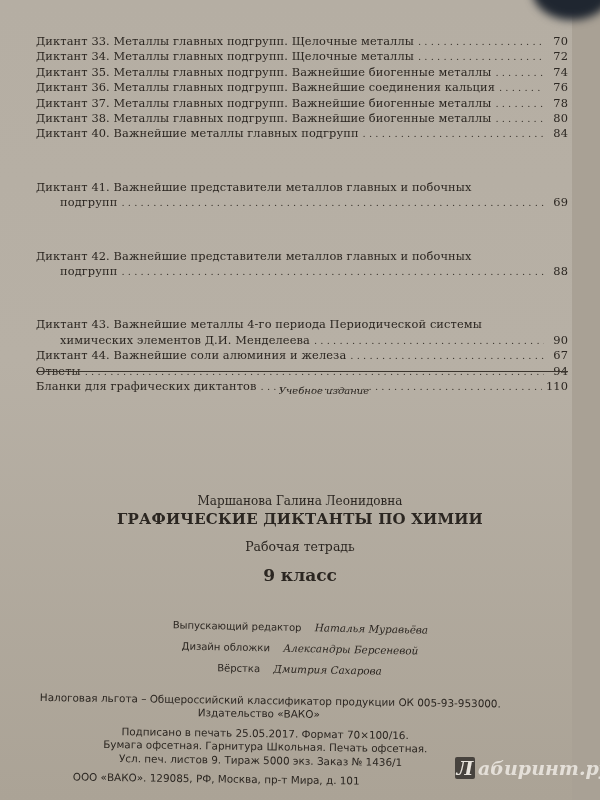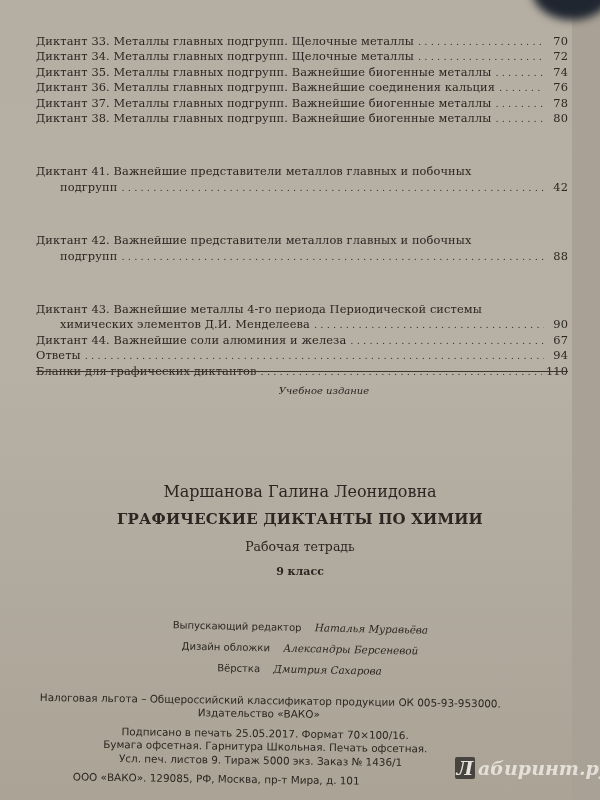--- a/index.html
+++ b/index.html
@@ -32,24 +32,24 @@
     .toc-row .dots::before { content: ". . . . . . . . . . . . . . . . . . . . . . . . . . . . . . . . . . . . . . . . . . . . . . . . . . . . . . . . . . . . . . . . . . . . . . . . . . . . . . . . . . . . . . . . . ."; letter-spacing: 0; }
     .toc-row .page-no { flex: 0 0 auto; text-align: right; min-width: 20px; }
     .toc-row.cont { padding-left: 24px; }
     .toc-row.head { display: block; margin-top: 38px; }
     .rule {
       position: absolute; left: 36px; top: 371px; width: 532px; height: 1px;
       background: #3b352e;
     }
     .center { position: absolute; left: 0; width: 600px; text-align: center; }
     .edition { top: 385px; font-style: italic; font-size: 10px; margin-left: 24px; }
-    .author { top: 482px; font-size: 16px; }
+    .author { top: 494px; font-size: 12px; }
     .title { top: 510px; font-size: 15px; font-weight: bold; letter-spacing: 0.2px; }
     .subtitle { top: 539px; font-size: 12.5px; font-weight: normal; }
-    .grade { top: 565px; font-size: 11px; font-weight: bold; }
+    .grade { top: 565px; font-size: 17px; font-weight: bold; }
     .credits {
       position: absolute; top: 617px; left: 0; width: 600px;
       font-size: 10.4px; line-height: 20px; transform: rotate(1.2deg);
     }
     .credit-row { text-align: center; }
     .credit-row .role { font-family: "DejaVu Sans", sans-serif; font-size: 10px; }
     .credit-row .name { font-style: italic; margin-left: 10px; }
     .imprint {
       position: absolute; top: 691px; left: 40px; width: 560px;
       font-family: "DejaVu Sans", sans-serif; font-size: 10.4px; line-height: 13.4px;
@@ -103,27 +103,32 @@
     <div class="toc-row">
       <span class="label">Диктант 37. Металлы главных подгрупп. Важнейшие биогенные металлы</span>
       <span class="dots"></span>
       <span class="page-no">78</span>
     </div>
     <div class="toc-row">
       <span class="label">Диктант 38. Металлы главных подгрупп. Важнейшие биогенные металлы</span>
       <span class="dots"></span>
       <span class="page-no">80</span>
     </div>
+    <div class="toc-row">
+      <span class="label">Диктант 40. Важнейшие металлы главных подгрупп</span>
+      <span class="dots"></span>
+      <span class="page-no">84</span>
+    </div>
     <div class="toc-row head">
       <span class="label">Диктант 41. Важнейшие представители металлов главных и побочных</span>
     </div>
     <div class="toc-row cont">
       <span class="label">подгрупп</span>
       <span class="dots"></span>
-      <span class="page-no">42</span>
+      <span class="page-no">69</span>
     </div>
     <div class="toc-row head">
       <span class="label">Диктант 42. Важнейшие представители металлов главных и побочных</span>
     </div>
     <div class="toc-row cont">
       <span class="label">подгрупп</span>
       <span class="dots"></span>
       <span class="page-no">88</span>
     </div>
     <div class="toc-row head">

